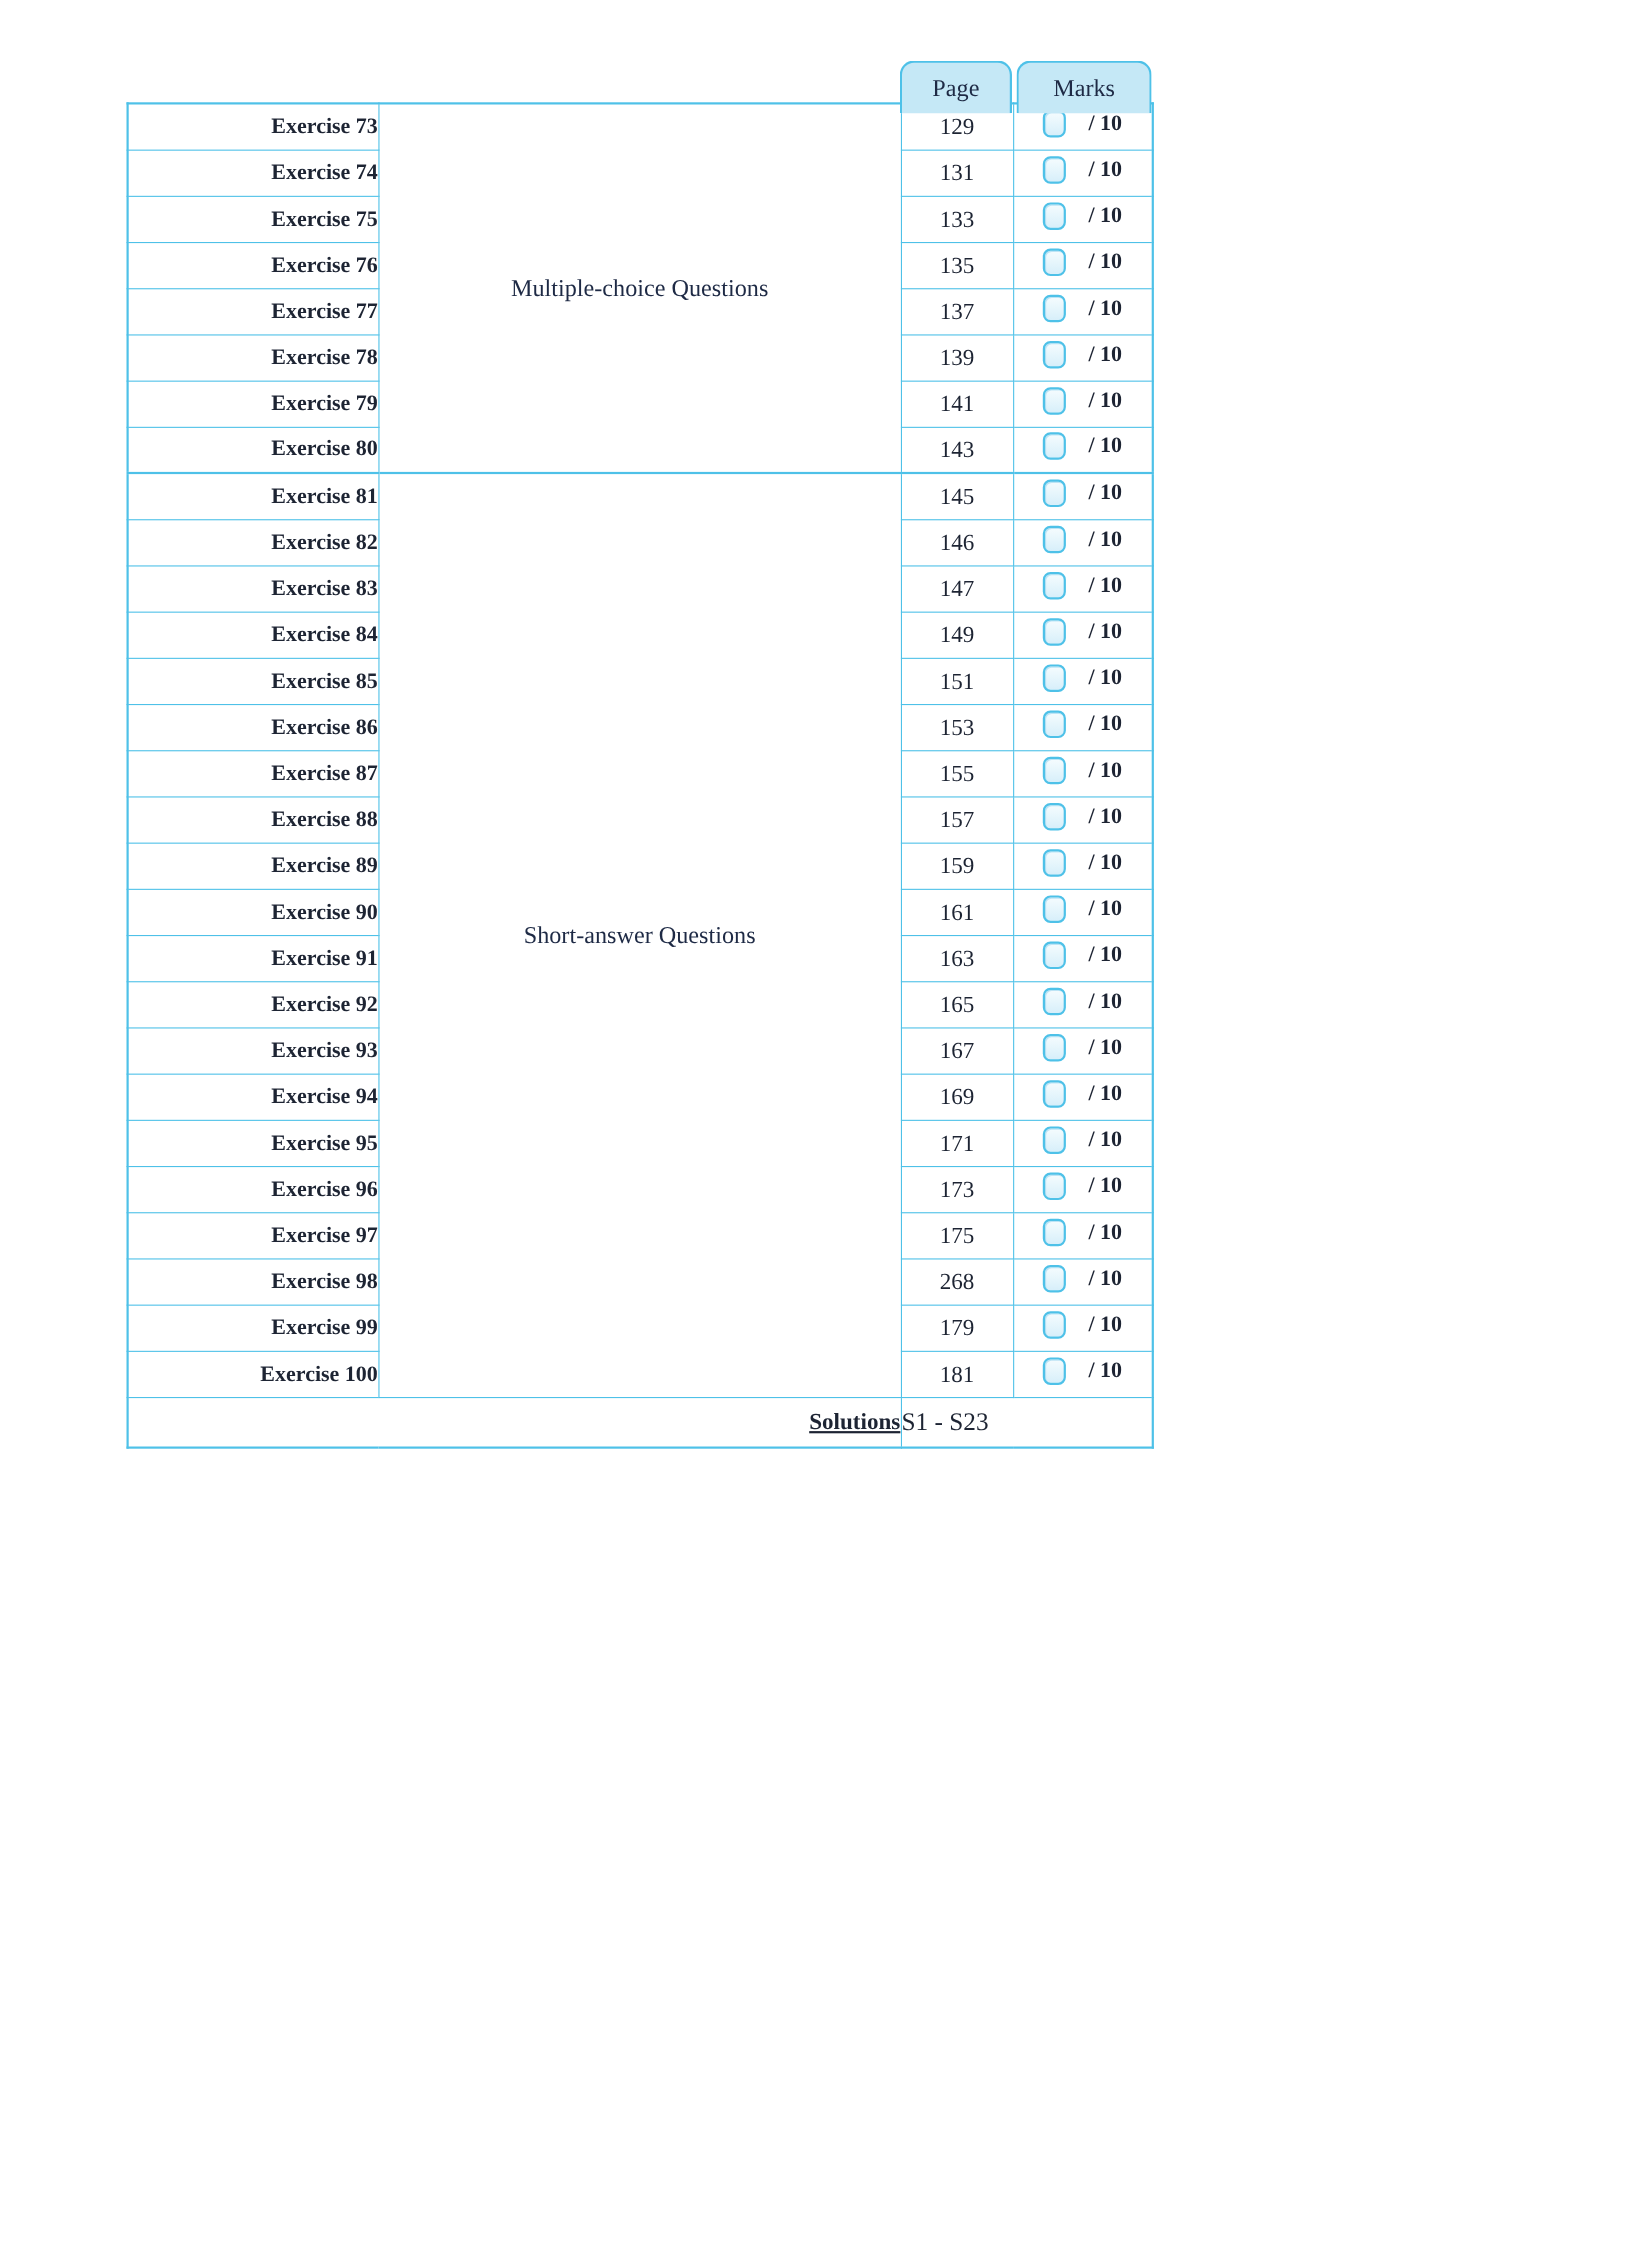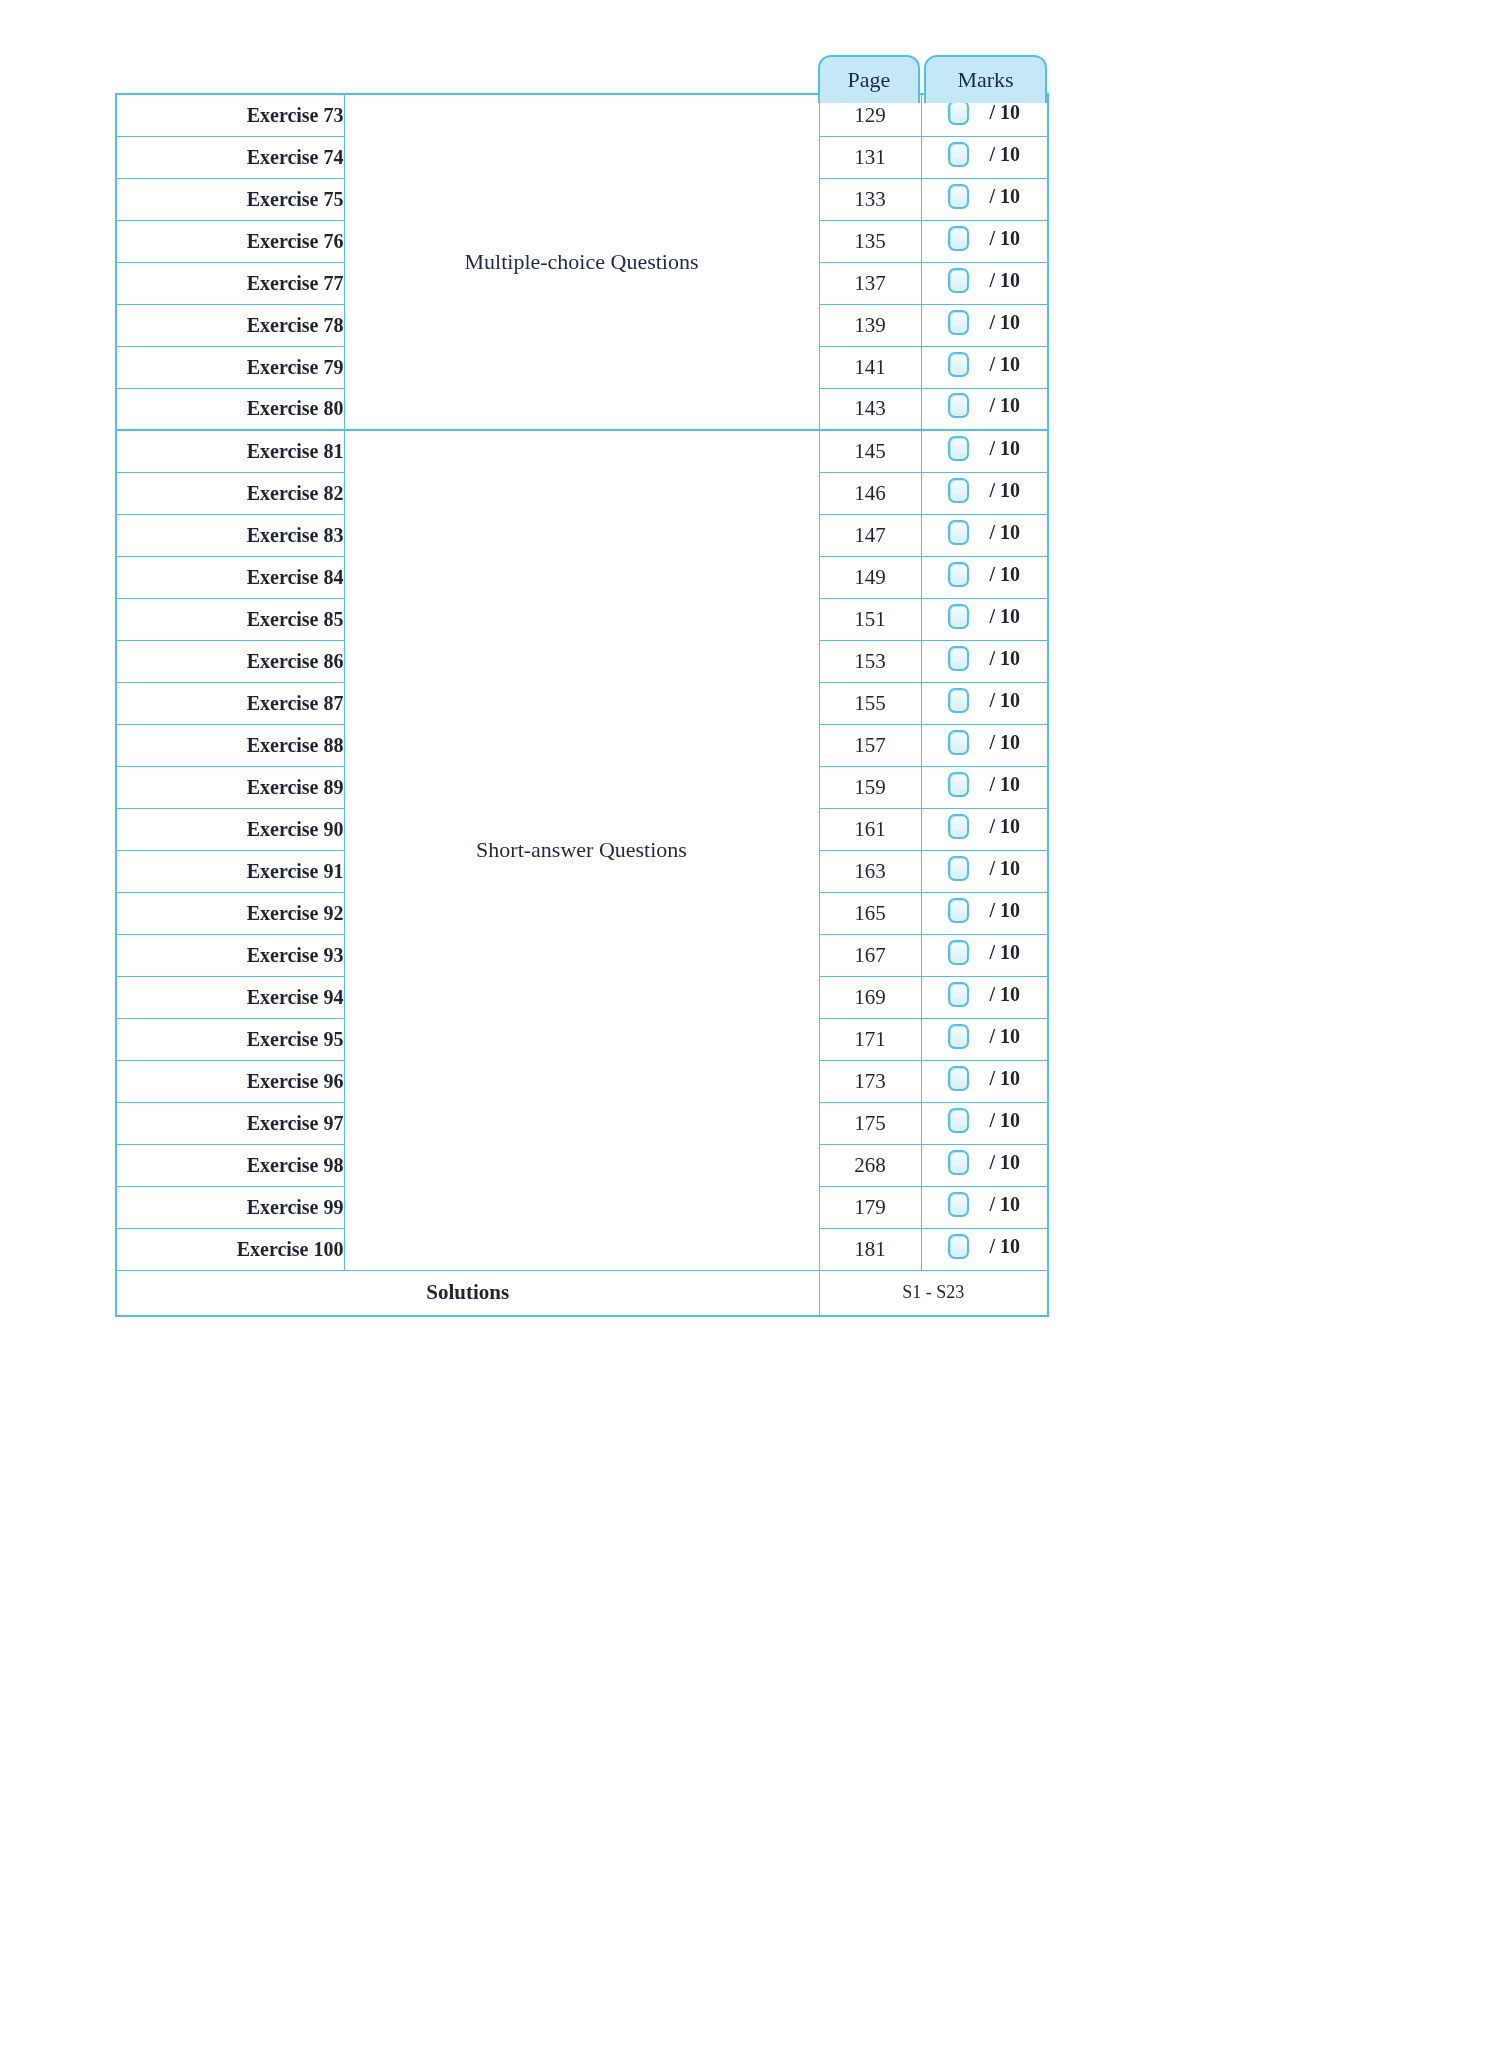--- a/index.html
+++ b/index.html
@@ -104,27 +104,27 @@
   .marks-denom {
     font-weight: bold;
     font-size: 20px;
     color: var(--text);
   }
 
   tr.section-start td { border-top: 2.5px solid var(--border); }
 
   td.cell-solutions-label {
     font-weight: bold;
-    text-align: center;
+    text-align: right;
     font-size: 21px;
     height: 46px;
+    text-decoration: underline;
   }
   td.cell-solutions-pages {
-    text-align: center;
-    font-size: 18px;
+    font-size: 23px;
     height: 46px;
   }
 </style>
 </head>
 <body>
 
 <div class="sheet">
 
   <div class="tabs-row">
     <div class="tab tab-page">Page</div>

